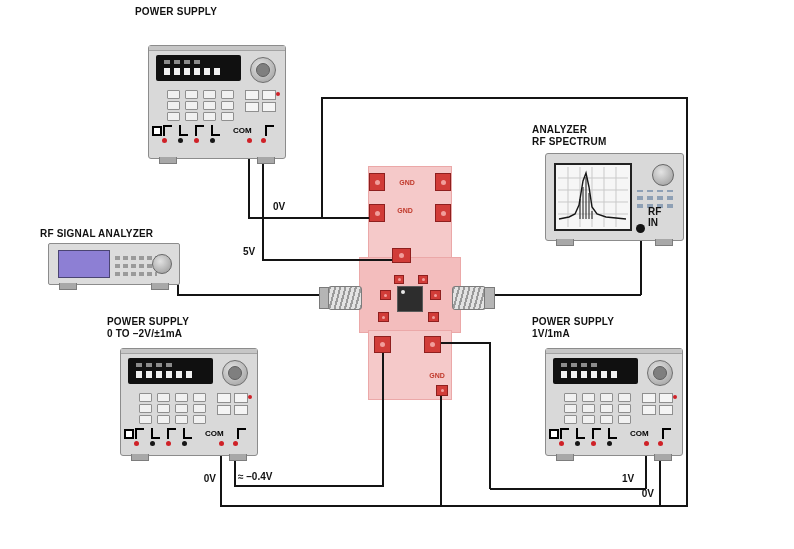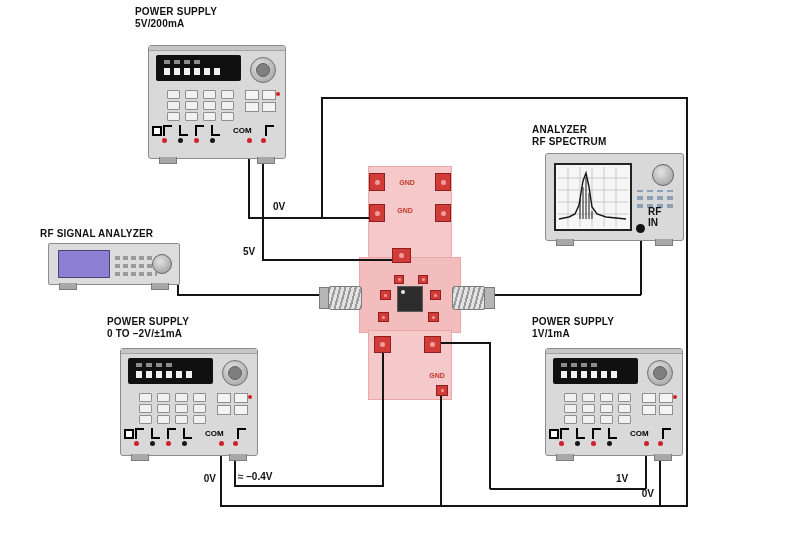--- a/index.html
+++ b/index.html
@@ -63,21 +63,20 @@
   .sma-coil{position:absolute;width:32px;height:22px;background:repeating-linear-gradient(105deg,#9a9a9a 0 2px,#e3e3e3 2px 5px);border:1px solid #7c7c7c;border-radius:3px;z-index:4;}
   .sma-nut{position:absolute;width:9px;height:20px;background:#b5b5b5;border:1px solid #7a7a7a;z-index:4;}
 </style>
 </head>
 <body>
 
 <div id="stage">
 
   <div class="cap" style="left:135px;top:6px;width:160px">
     <div>POWER SUPPLY</div>
-    <div>5V/200mA</div>
   </div>
   <div class="cap" style="left:40px;top:228px;width:160px">
     <div>RF SIGNAL ANALYZER</div>
   </div>
   <div class="cap" style="left:107px;top:316px;width:160px">
     <div>POWER SUPPLY</div>
     <div>0 TO –2V/±1mA</div>
   </div>
   <div class="cap" style="left:532px;top:124px;width:160px">
     <div>ANALYZER</div>
@@ -115,21 +114,21 @@
   <div class="w" style="left:439px;top:342px;width:52px;height:2px"></div>
   <div class="w" style="left:489px;top:342px;width:2px;height:147px"></div>
   <div class="w" style="left:490px;top:488px;width:156px;height:2px"></div>
   <div class="w" style="left:645px;top:443px;width:2px;height:46px"></div>
   <div class="w" style="left:659px;top:443px;width:2px;height:64px"></div>
 
   <div class="wlabel" style="left:266px;top:201px;width:26px;text-align:center">0V</div>
   <div class="wlabel" style="left:236px;top:246px;width:26px;text-align:center">5V</div>
   <div class="wlabel" style="left:238px;top:471px;width:64px;text-align:left">≈ –0.4V</div>
   <div class="wlabel" style="left:192px;top:473px;width:24px;text-align:right">0V</div>
-  <div class="wlabel" style="left:616px;top:473px;width:24px;text-align:left">1V</div>
+  <div class="wlabel" style="left:616px;top:473px;width:24px;text-align:center">1V</div>
   <div class="wlabel" style="left:630px;top:488px;width:24px;text-align:right">0V</div>
 
   <div class="psu" style="left:148px;top:45px;height:112px">
     <div class="display">
         <i class="seg"></i>
         <i class="seg s2"></i>
       </div>
     <div class="knob"></div>
     <div class="btnrow" style="top:44px">
         <i></i>

